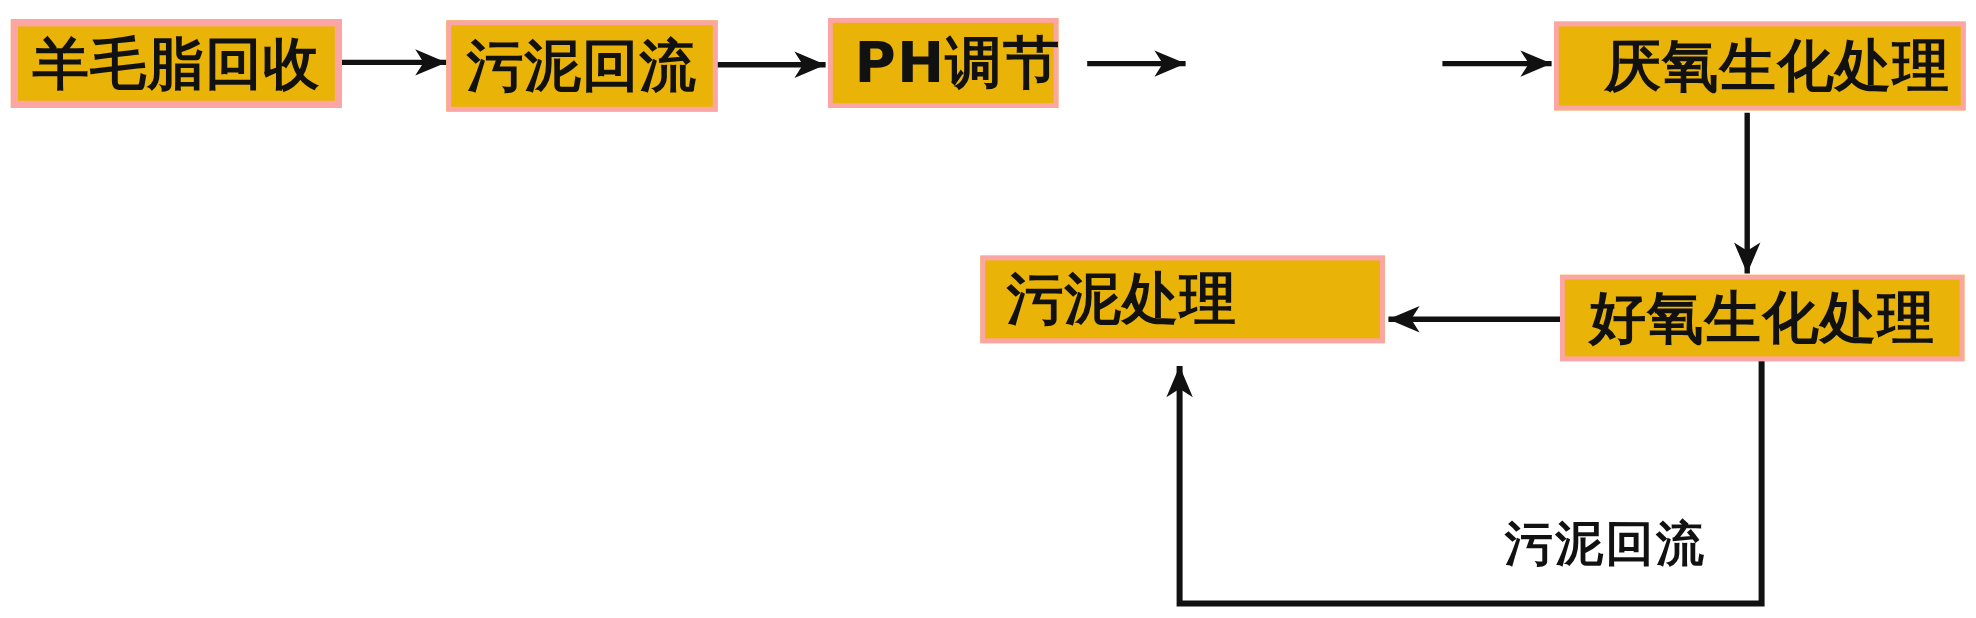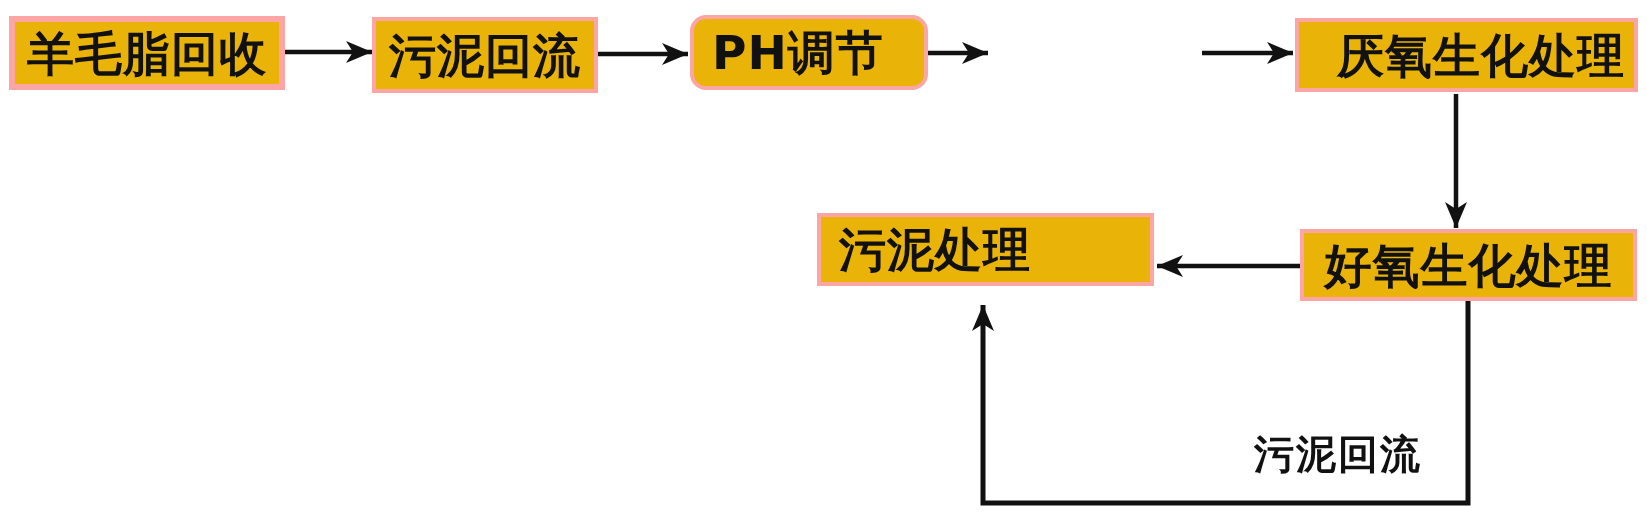--- a/index.html
+++ b/index.html
@@ -37,21 +37,21 @@
     white-space: nowrap;
     line-height: 1;
   }
   .node.align-left {
     justify-content: flex-start;
     padding-left: 18px;
   }
   
   .n-lanolin   { left: 9px;    top: 16px;  width: 276px; height: 74px; border-width: 6px; }
   .n-grit      { left: 372px;  top: 17px;  width: 226px; height: 76px; }
-  .n-ph        { left: 690px;  top: 15px;  width: 238px; height: 75px; border-radius: 16px; }
+  .n-ph        { left: 690px;  top: 15px;  width: 192px; height: 75px; }
   .n-flotation { left: 988px;  top: 16px;  width: 215px; height: 74px; }
   .n-anaerobic { left: 1295px; top: 18px;  width: 343px; height: 74px; padding-left: 29px; }
   .n-sludge    { left: 817px;  top: 213px; width: 337px; height: 73px; }
   .n-aerobic   { left: 1300px; top: 229px; width: 337px; height: 72px; text-align: right; }
   .edge-label {
     position: absolute;
     left: 1254px;
     top: 430px;
     font-size: 40px;
     font-weight: bold;

